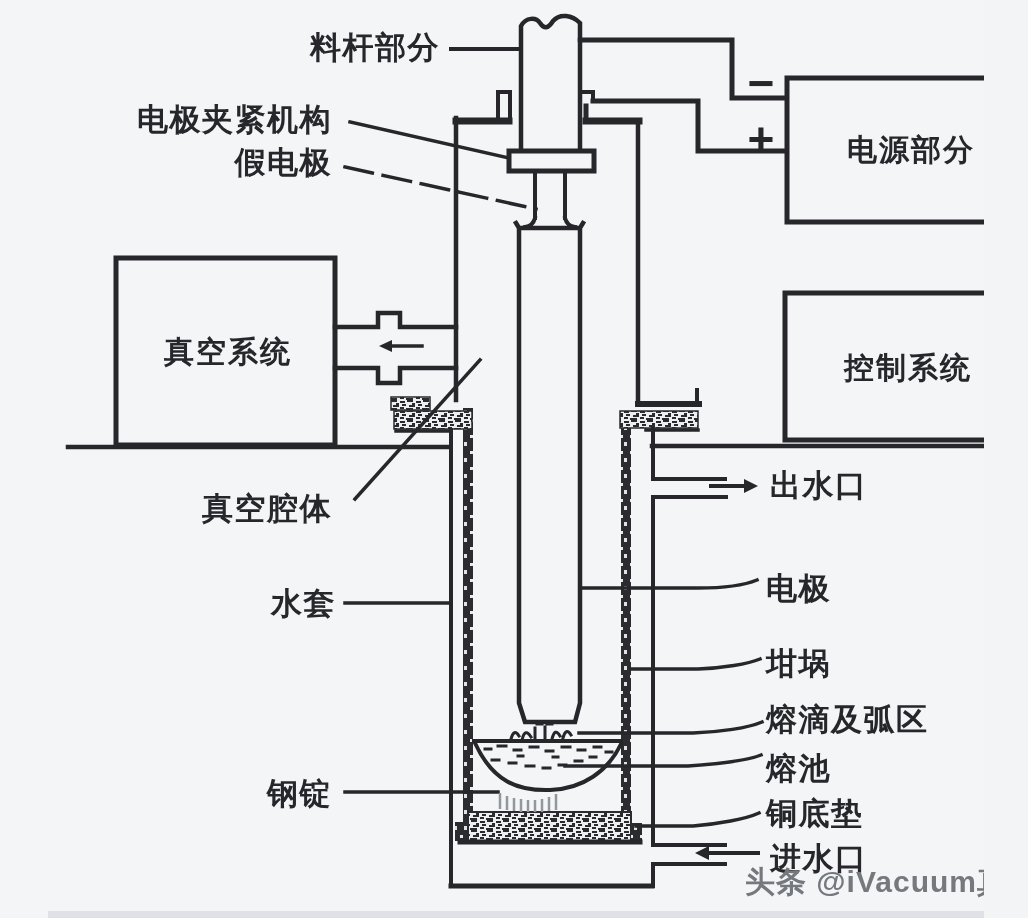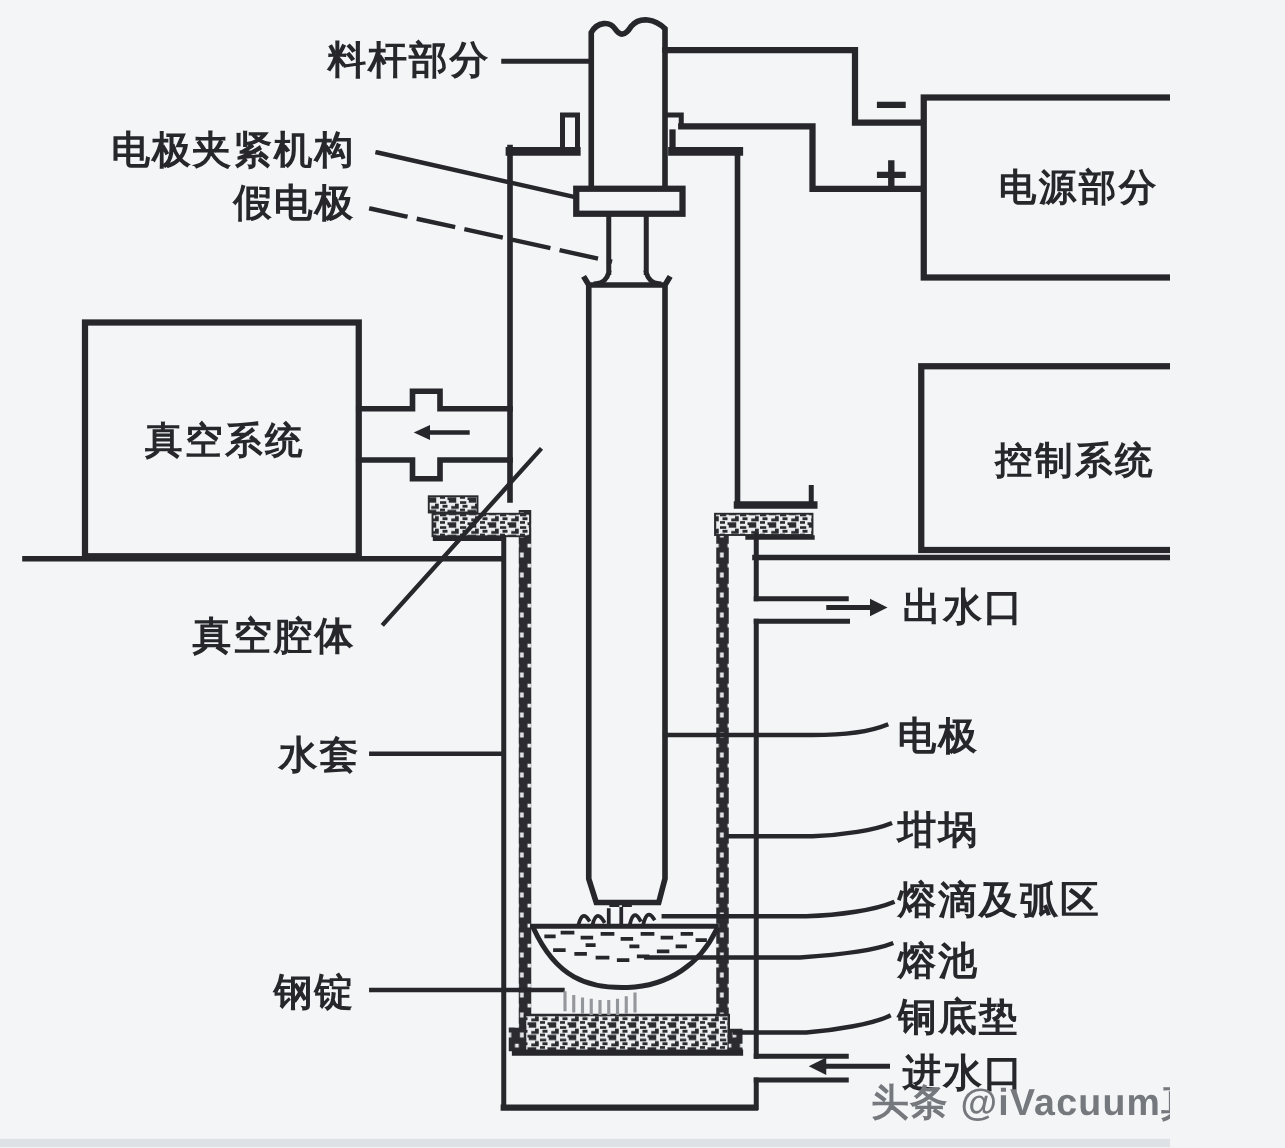--- a/index.html
+++ b/index.html
@@ -1,17 +1,17 @@
 <!DOCTYPE html>
 <html><head>
 <meta charset="utf-8">
 <style>
   html,body{margin:0;padding:0;background:#f2f4f6;}
   .canvas{position:relative;width:936px;height:918px;background:#f3f5f7;overflow:hidden;
-          font-family:"Liberation Sans", sans-serif;}
+          font-family:"Liberation Sans", sans-serif;padding-left:48px;}
   svg text{font-family:"Liberation Sans", sans-serif;font-weight:600;fill:#26262b;}
   svg .lbl{font-size:31px;letter-spacing:1.5px;}
   svg .boxlbl{font-size:30px;letter-spacing:2px;}
   svg .pol{font-size:46px;font-weight:700;}
   svg .wm{font-size:30px;letter-spacing:1px;fill:#75797d;font-weight:600;}
 </style>
 </head>
 <body>
 
 <div class="canvas">

